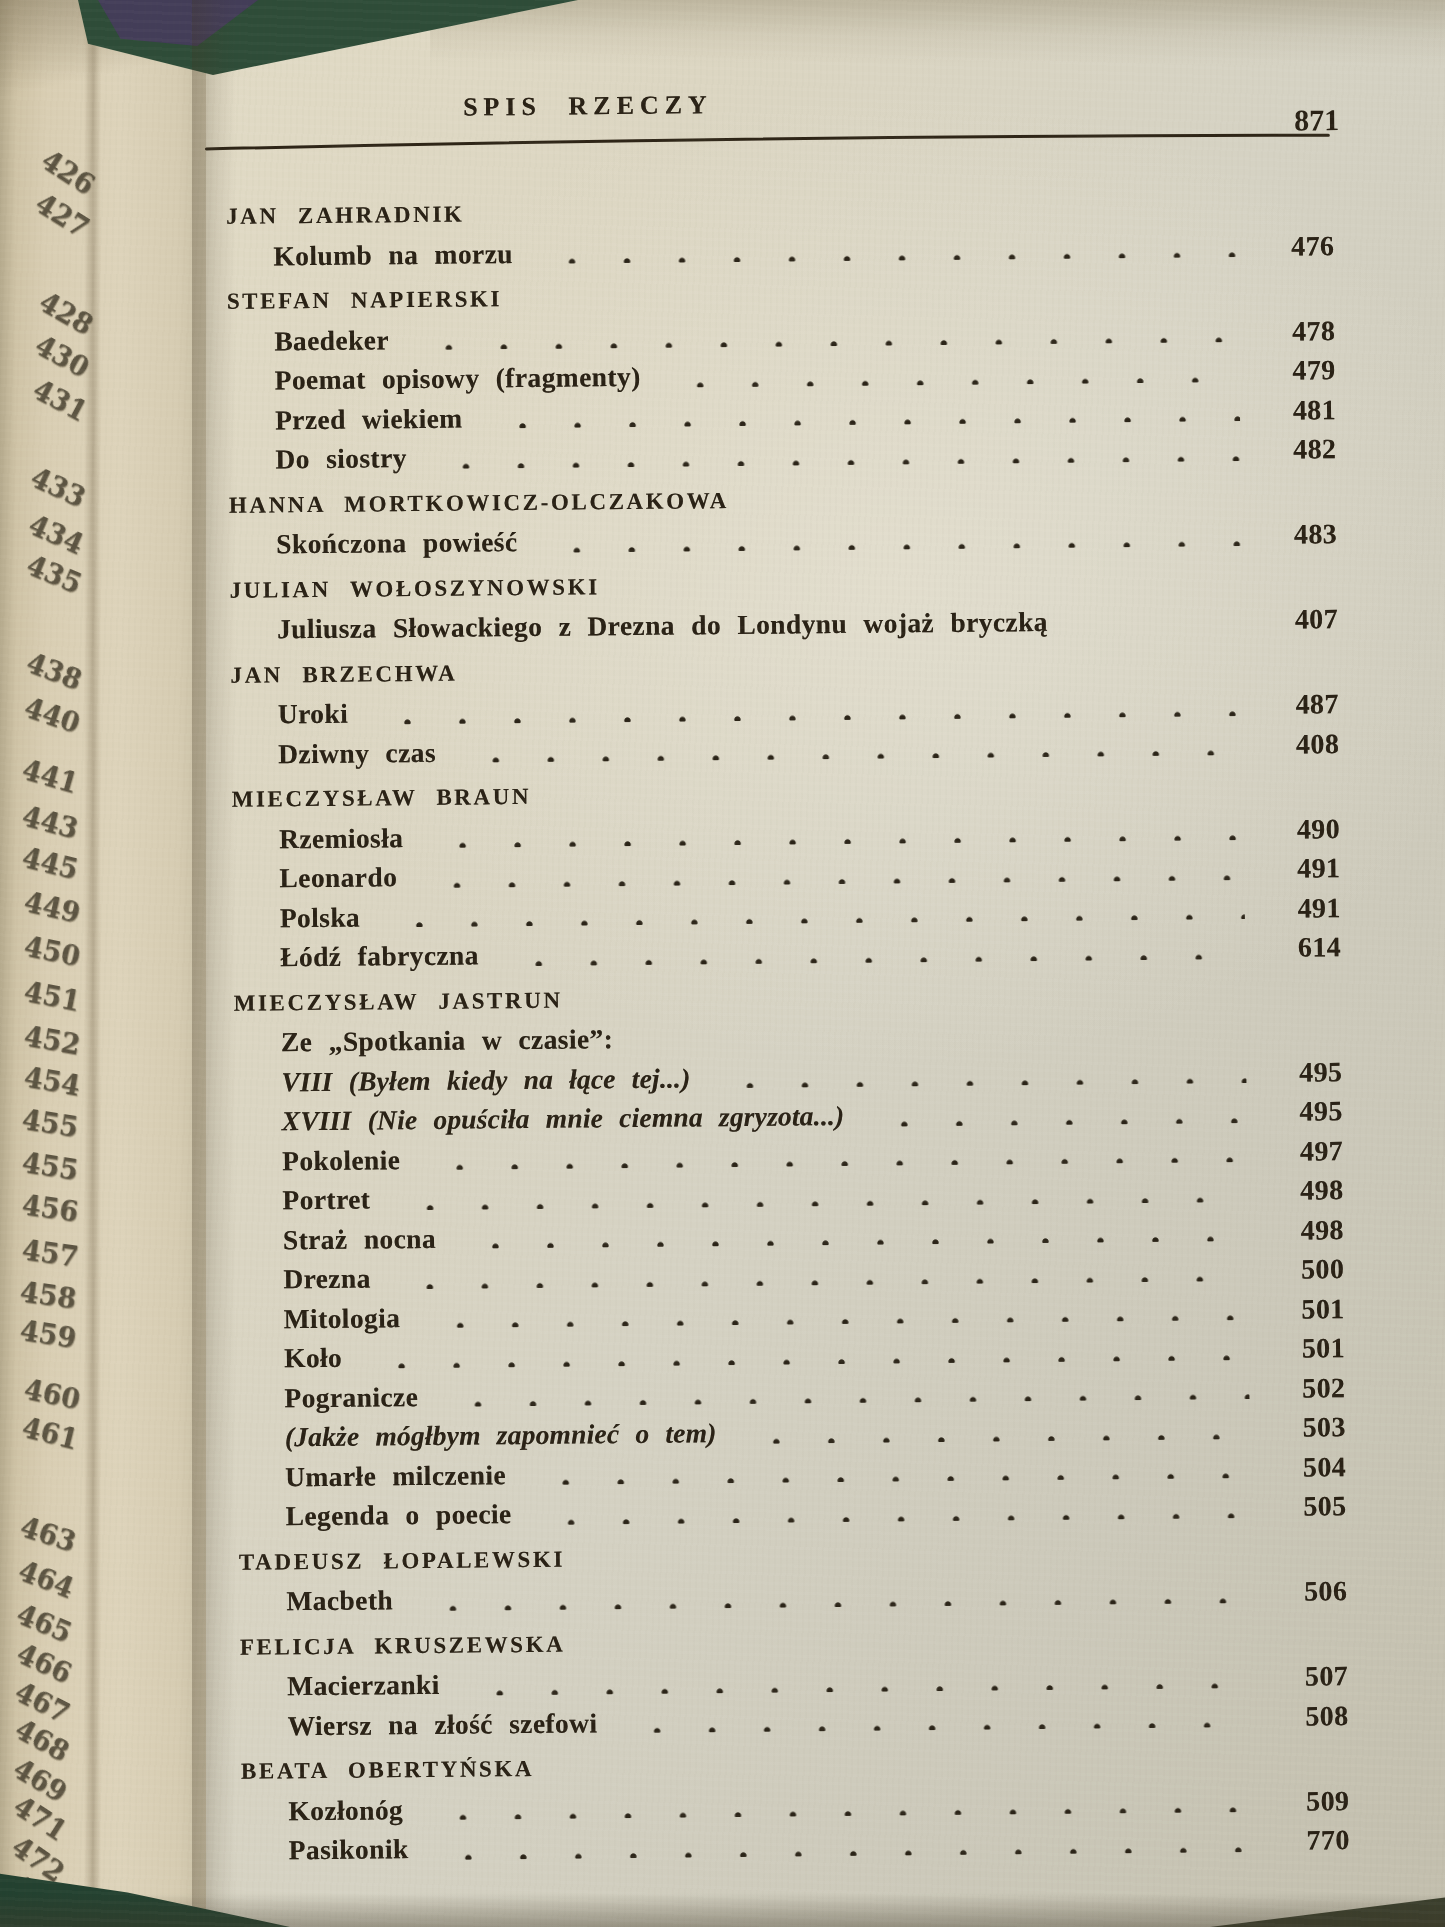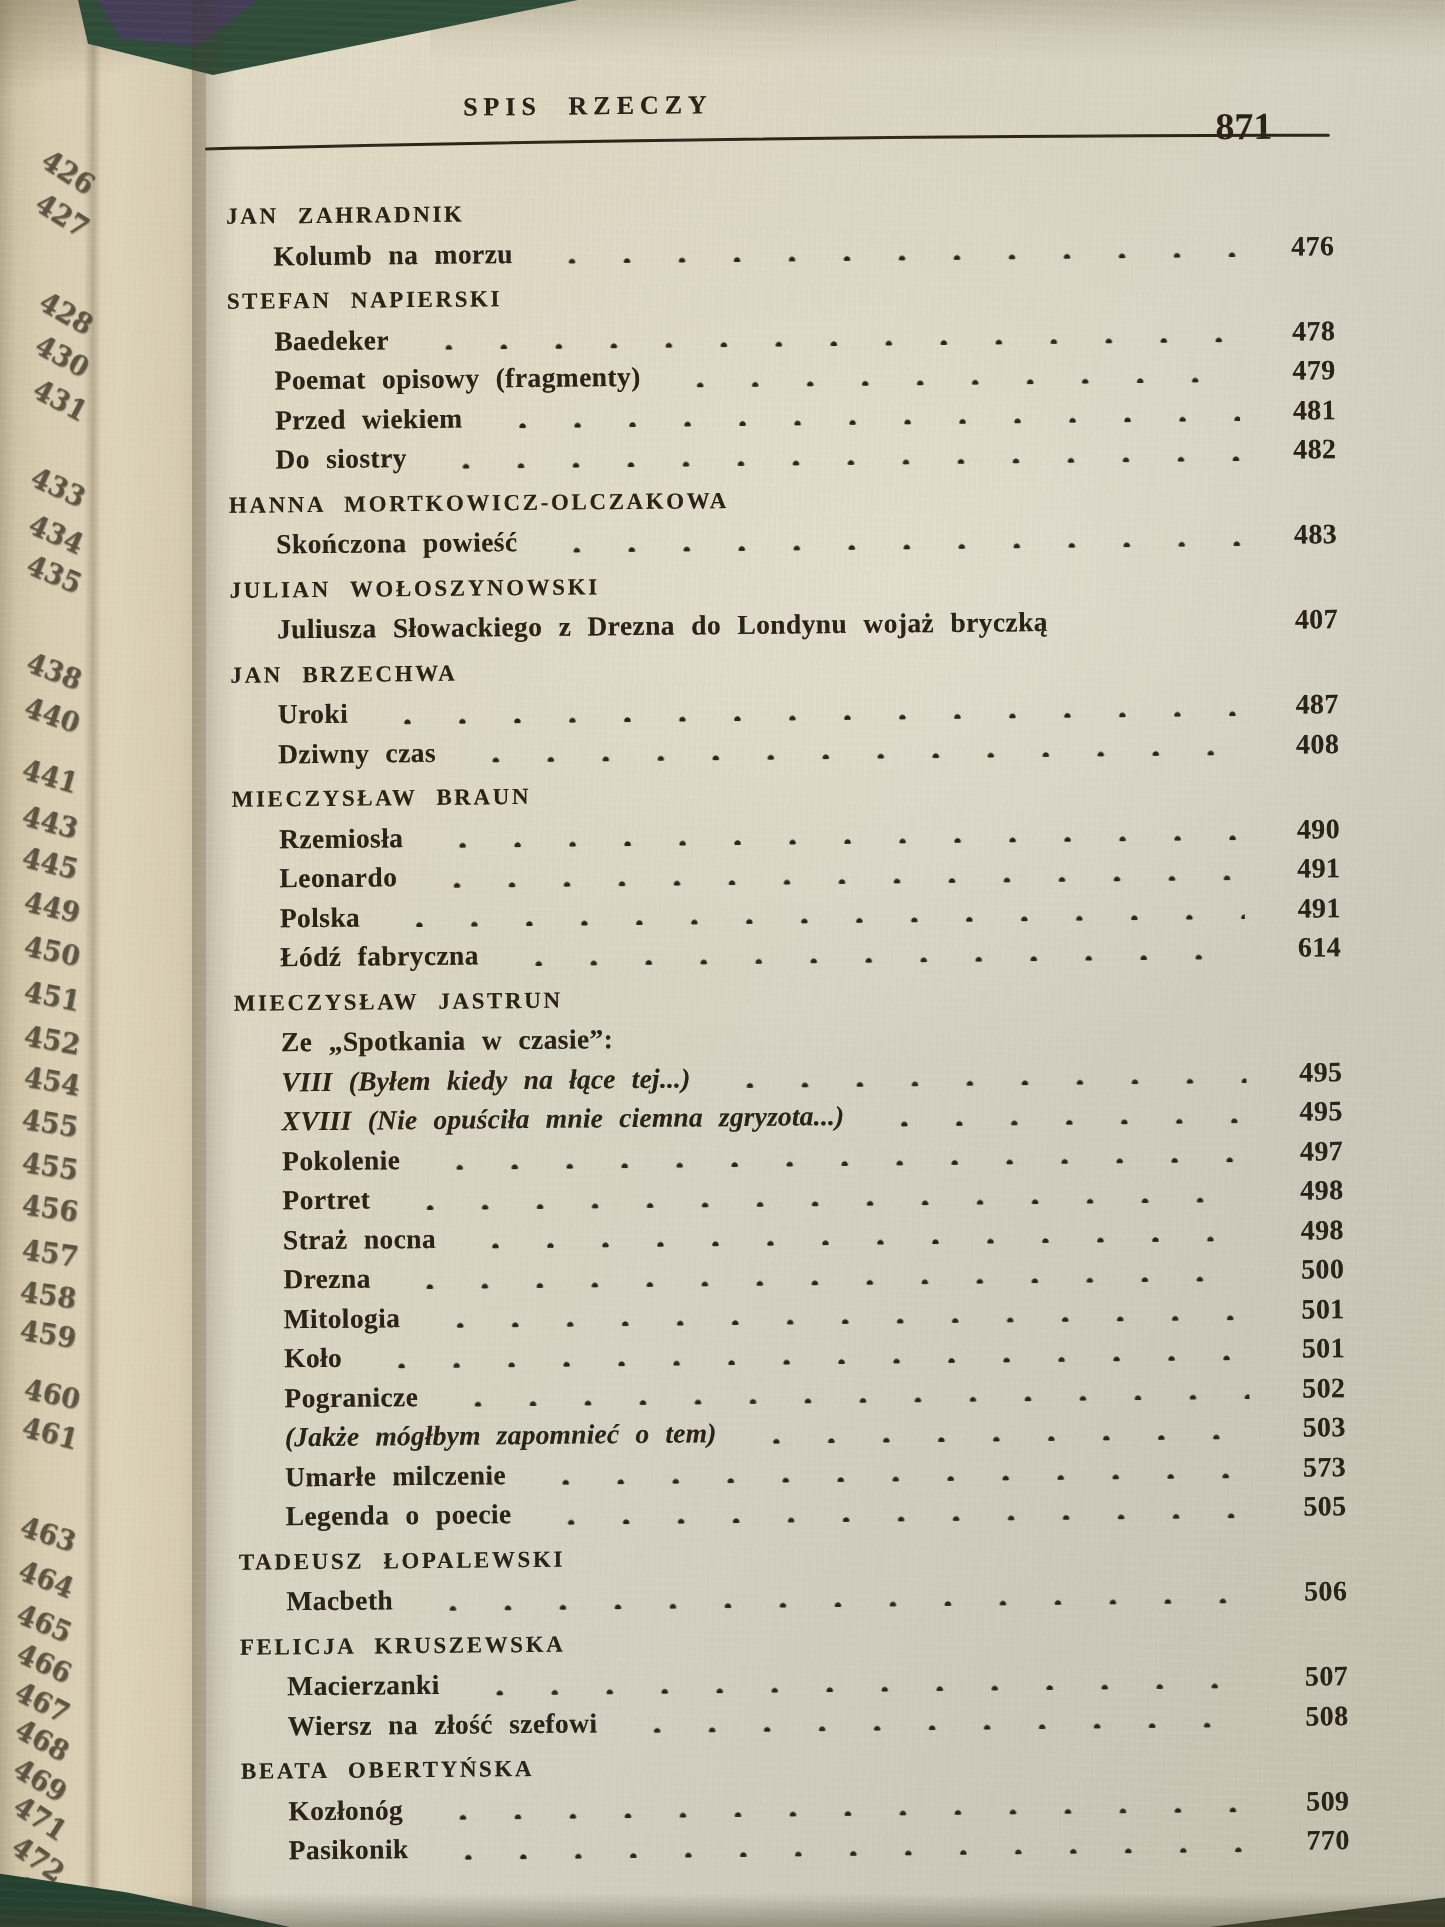--- a/index.html
+++ b/index.html
@@ -33,22 +33,22 @@
     background:
       repeating-linear-gradient(92deg, rgba(120,110,88,.045) 0 2px, rgba(0,0,0,0) 2px 6px),
       repeating-linear-gradient(2deg, rgba(255,255,248,.05) 0 3px, rgba(0,0,0,0) 3px 9px);}
   
   .edge-num{position:absolute;font:700 27px/1 "DejaVu Serif","Liberation Serif",serif;
     color:#4b4433;opacity:.88;text-shadow:.6px .6px 1.1px rgba(60,50,30,.55);filter:blur(.3px);}
   
   .content{position:absolute;inset:0;transform:rotate(-0.55deg);transform-origin:0 0;color:#292115;}
   .head-title{position:absolute;top:97px;left:462px;font-size:26px;font-weight:700;
     letter-spacing:6px;word-spacing:14px;text-shadow:0 0 .6px rgba(41,33,21,.6);}
-  .head-num{position:absolute;top:116px;left:1189px;width:82px;text-align:right;
-    font-size:38px;font-weight:700;}
+  .head-num{position:absolute;top:116px;left:1256px;width:82px;text-align:right;
+    font-size:30px;font-weight:700;}
   .rule{position:absolute;top:143px;left:203px;}
   .toc{position:absolute;top:193px;left:210px;width:1122px;}
   .row{display:flex;align-items:baseline;line-height:39.5px;font-size:27.5px;font-weight:700;
     word-spacing:9px;letter-spacing:.4px;text-shadow:0 0 .6px rgba(41,33,21,.45);}
   .row .t{padding-left:61px;white-space:nowrap;}
   .row.author{font-size:23px;letter-spacing:2.6px;word-spacing:11px;margin-top:6px;}
   .row.author .t{padding-left:14px;}
   .row.it .t{font-style:italic;letter-spacing:.2px;}
   .leader{flex:1 1 auto;align-self:flex-end;height:13px;margin:0 16px 9px 26px;min-width:0;
     background-image:radial-gradient(circle, #2b2418 2.7px, rgba(0,0,0,0) 3.6px);
@@ -248,21 +248,21 @@
           <span class="pnum">502</span>
         </div>
         <div class="row it">
           <span class="t">(Jakże mógłbym zapomnieć o tem)</span>
           <span class="leader"></span>
           <span class="pnum">503</span>
         </div>
         <div class="row">
           <span class="t">Umarłe milczenie</span>
           <span class="leader"></span>
-          <span class="pnum">573</span>
+          <span class="pnum">504</span>
         </div>
         <div class="row">
           <span class="t">Legenda o poecie</span>
           <span class="leader"></span>
           <span class="pnum">505</span>
         </div>
         <div class="row author">
           <span class="t">TADEUSZ ŁOPALEWSKI</span>
         </div>
         <div class="row">

